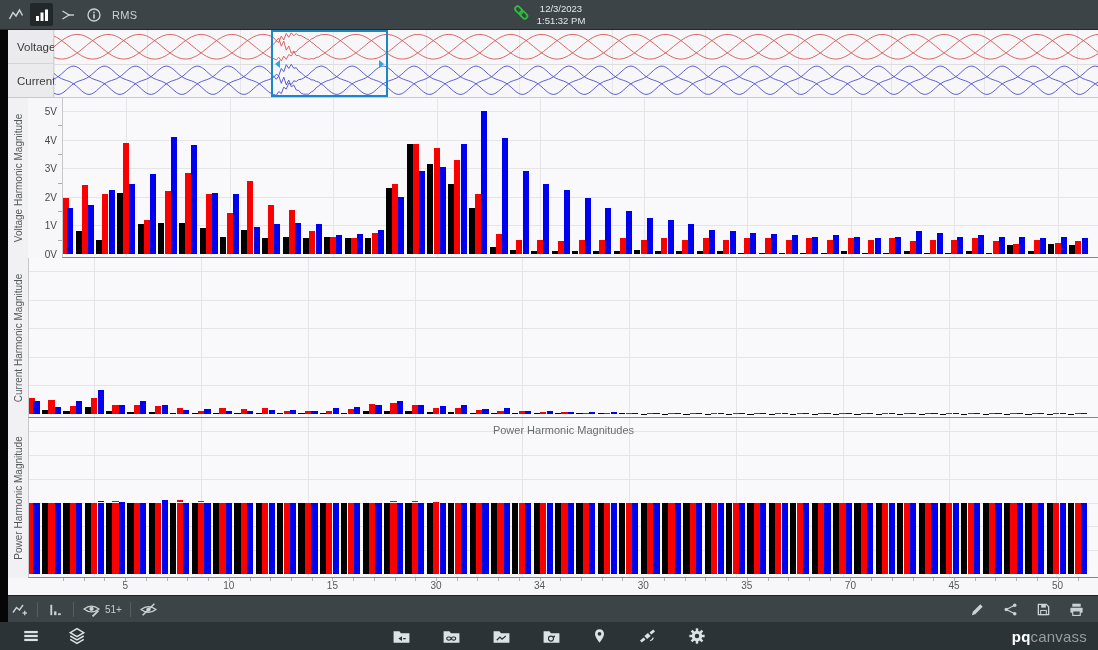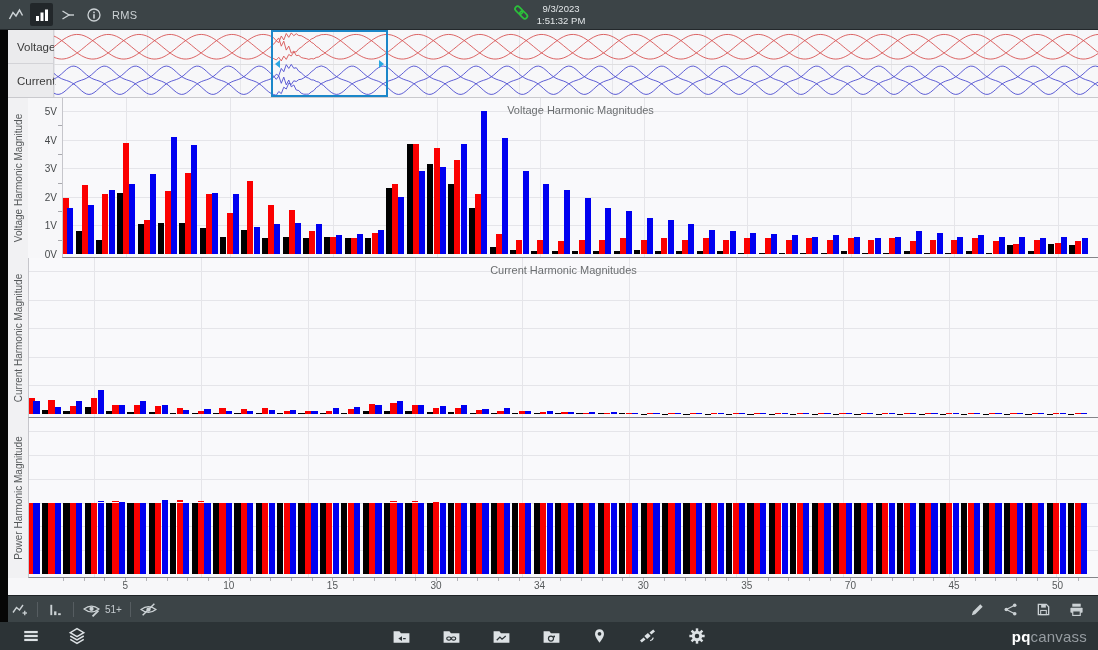--- a/index.html
+++ b/index.html
@@ -96,21 +96,21 @@
     <div class="tb-center">
       <span>
         <svg width="17" height="17" viewBox="0 0 16 16">
             <g transform="rotate(45 8 8)">
               <rect x="0.8" y="5.6" width="8.2" height="4.8" rx="2.4" fill="none" stroke="#2bc13a" stroke-width="1.6"></rect>
               <rect x="7" y="5.6" width="8.2" height="4.8" rx="2.4" fill="none" stroke="#2bc13a" stroke-width="1.6"></rect>
             </g>
           </svg>
       </span>
       <span class="dt">
-        <span>9/3/2023</span><br>
+        <span>12/3/2023</span><br>
         <span>1:51:32 PM</span>
       </span>
     </div>
   </header>
 
   <div class="left-black"></div>
 
   <section class="wave-strip">
     <div class="wave-label-col">
       <div class="wave-label">Voltage</div>
@@ -144,21 +144,20 @@
         <div class="minortick" style="top: 55.9px;"></div>
         <div class="ytick" style="top: 70.2px;">3V</div>
         <div class="minortick" style="top: 84.5px;"></div>
         <div class="ytick" style="top: 98.8px;">2V</div>
         <div class="minortick" style="top: 113.1px;"></div>
         <div class="ytick" style="top: 127.4px;">1V</div>
         <div class="minortick" style="top: 141.7px;"></div>
         <div class="ytick" style="top: 156px;">0V</div>
       </div>
     <div class="plot" id="plot0">
-      <div class="chart-title">Voltage Harmonic Magnitudes</div>
     <div class="gridh" style="top: 13px;"></div>
         <div class="gridh" style="top: 41.6px;"></div>
         <div class="gridh" style="top: 70.2px;"></div>
         <div class="gridh" style="top: 98.8px;"></div>
         <div class="gridh" style="top: 127.4px;"></div>
         <div class="gridv" style="left: 6.1%;"></div>
         <div class="gridv" style="left: 16.1%;"></div>
         <div class="gridv" style="left: 26.1%;"></div>
         <div class="gridv" style="left: 36.1%;"></div>
         <div class="gridv" style="left: 46.1%;"></div>
@@ -318,21 +317,20 @@
         <div class="bar" style="left: 96.41%; width: 0.58%; top: 138.8px; height: 17.2px; background: rgb(0, 0, 240);"></div>
         <div class="bar" style="left: 98.41%; width: 0.58%; top: 140.3px; height: 15.7px; background: rgb(0, 0, 240);"></div>
       </div>
   </section>
 
   <section class="chart">
     <div class="rot-col">
       <span class="rot-label">Current Harmonic Magnitude</span>
     </div>
     <div class="plot" id="plot1">
-      <div class="chart-title">Current Harmonic Magnitudes</div>
     <div class="gridh" style="top: 13px;"></div>
         <div class="gridh" style="top: 41.6px;"></div>
         <div class="gridh" style="top: 70.2px;"></div>
         <div class="gridh" style="top: 98.8px;"></div>
         <div class="gridh" style="top: 127.4px;"></div>
         <div class="gridv" style="left: 6.1%;"></div>
         <div class="gridv" style="left: 16.1%;"></div>
         <div class="gridv" style="left: 26.1%;"></div>
         <div class="gridv" style="left: 36.1%;"></div>
         <div class="gridv" style="left: 46.1%;"></div>
@@ -492,20 +490,21 @@
         <div class="bar" style="left: 96.41%; width: 0.58%; top: 155.1px; height: 1px; background: rgb(0, 0, 240);"></div>
         <div class="bar" style="left: 98.41%; width: 0.58%; top: 154.9px; height: 1.1px; background: rgb(0, 0, 240);"></div>
       </div>
   </section>
 
   <section class="chart">
     <div class="rot-col">
       <span class="rot-label">Power Harmonic Magnitude</span>
     </div>
     <div class="plot" id="plot2">
+      <div class="chart-title">Power Harmonic Magnitudes</div>
     <div class="gridh" style="top: 13px;"></div>
         <div class="gridh" style="top: 36.8px;"></div>
         <div class="gridh" style="top: 60.7px;"></div>
         <div class="gridh" style="top: 84.5px;"></div>
         <div class="gridh" style="top: 108.3px;"></div>
         <div class="gridh" style="top: 132.2px;"></div>
         <div class="gridv" style="left: 6.1%;"></div>
         <div class="gridv" style="left: 16.1%;"></div>
         <div class="gridv" style="left: 26.1%;"></div>
         <div class="gridv" style="left: 36.1%;"></div>

